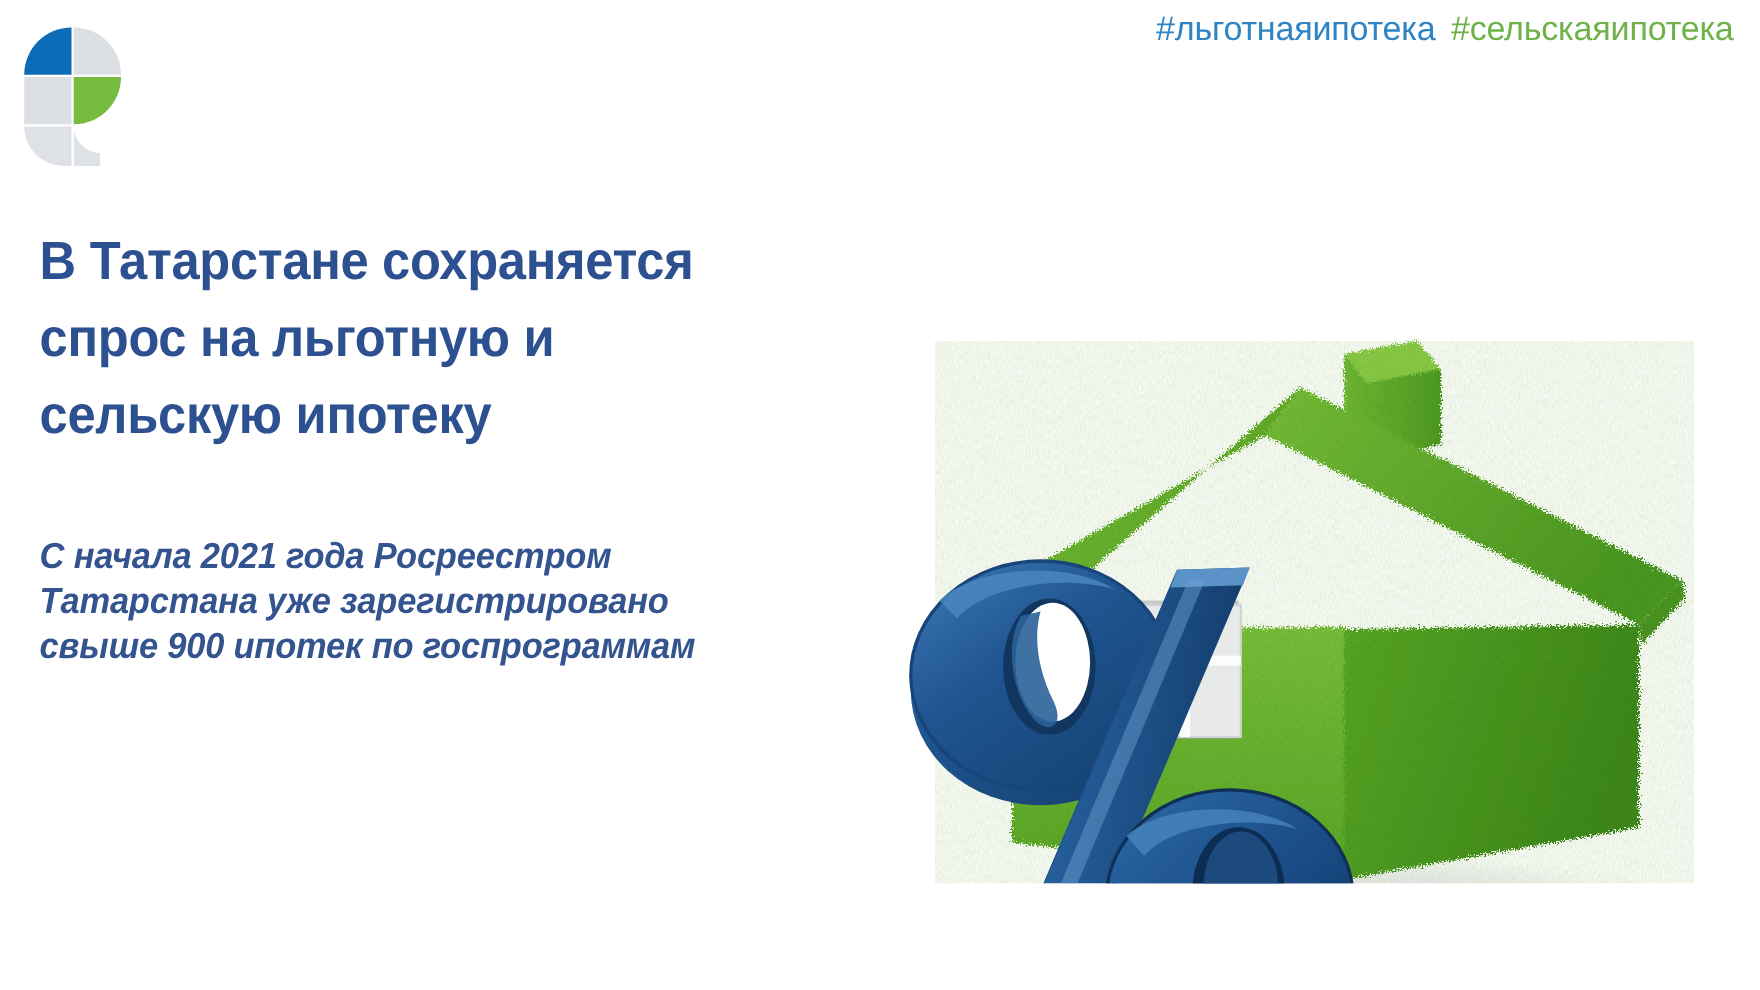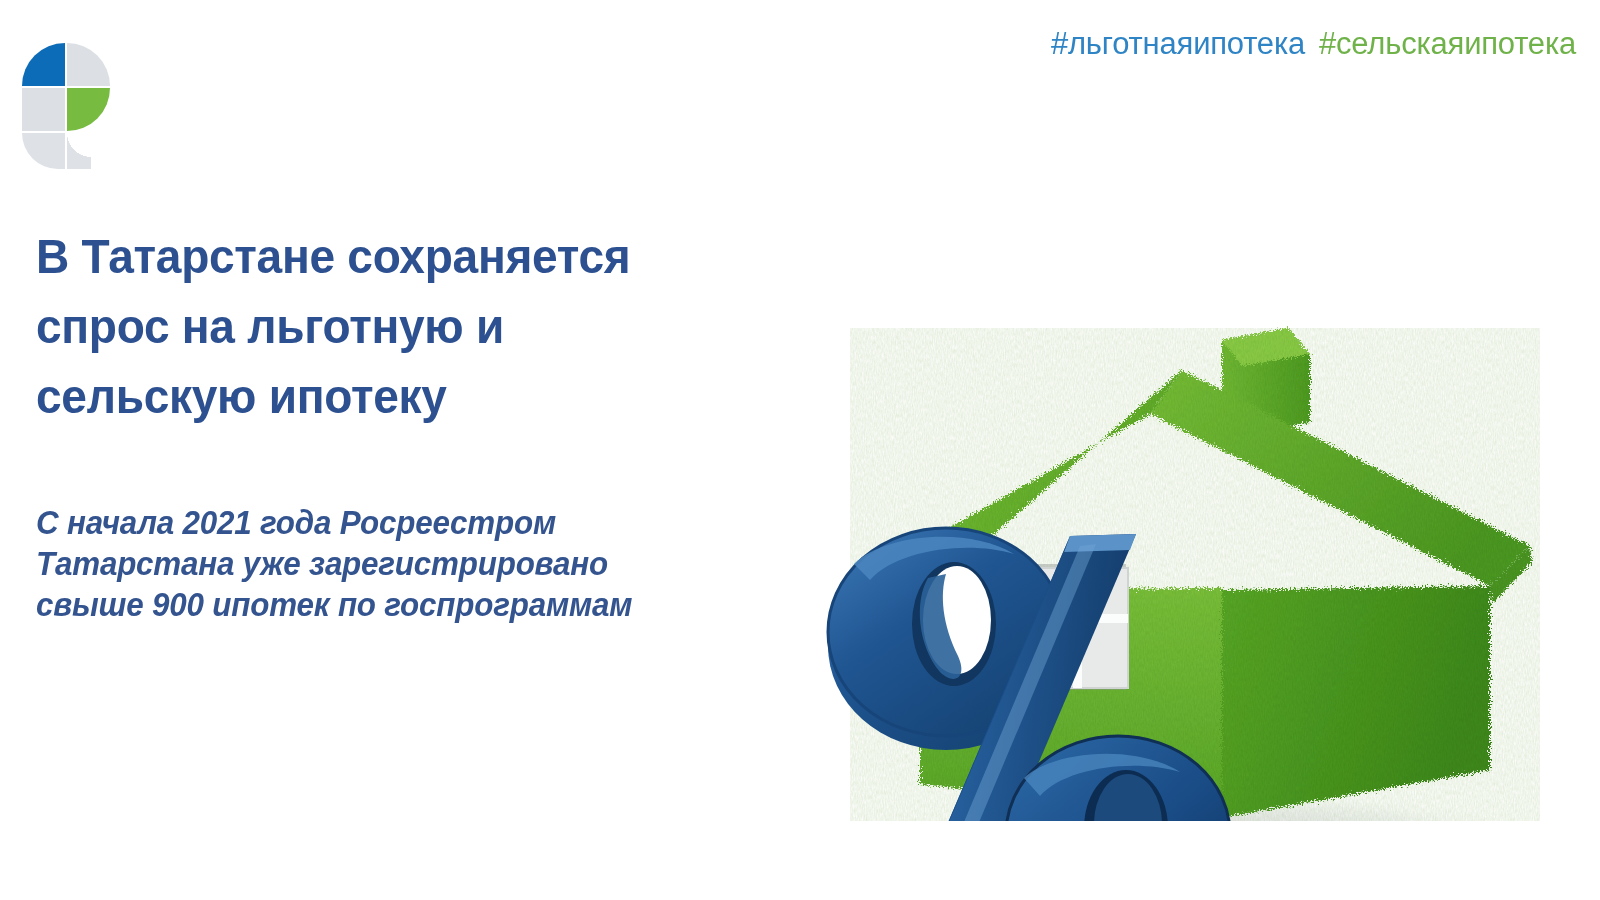--- a/index.html
+++ b/index.html
@@ -4,21 +4,21 @@
 <style>
   * { margin:0; padding:0; box-sizing:border-box; }
   html, body { width:1600px; height:900px; }
   body {
     background:#ffffff;
     font-family:"Liberation Sans", sans-serif;
     overflow:hidden;
     position:relative;
   }
 
-  #stage { position:relative; width:1600px; height:803px; background:#fff; overflow:hidden;margin-top:18px; }
+  #stage { position:relative; width:1600px; height:803px; background:#fff; overflow:hidden; }
 
   
   .logo { position:absolute; left:22px; top:25px; width:88px; height:126px; }
   .logo .q { position:absolute; }
   .logo .tl { left:0;    top:0;   width:43px; height:43px; background:#0d6cb7; border-radius:43px 0 0 0; }
   .logo .tr { left:45px; top:0;   width:43px; height:43px; background:#dcdfe3; border-radius:0 43px 0 0; }
   .logo .ml { left:0;    top:45px;width:43px; height:43px; background:#dcdfe3; border-radius:0; }
   .logo .mr { left:45px; top:45px;width:43px; height:43px; background:#77bb41; border-radius:0 0 43px 0; }
   .logo .bl { left:0;    top:90px;width:43px; height:36px; background:#dee1e5; border-radius:0 0 0 40px; }
   .logo .blc{ left:45px; top:90px;width:24px; height:36px; background:#dee1e5;

